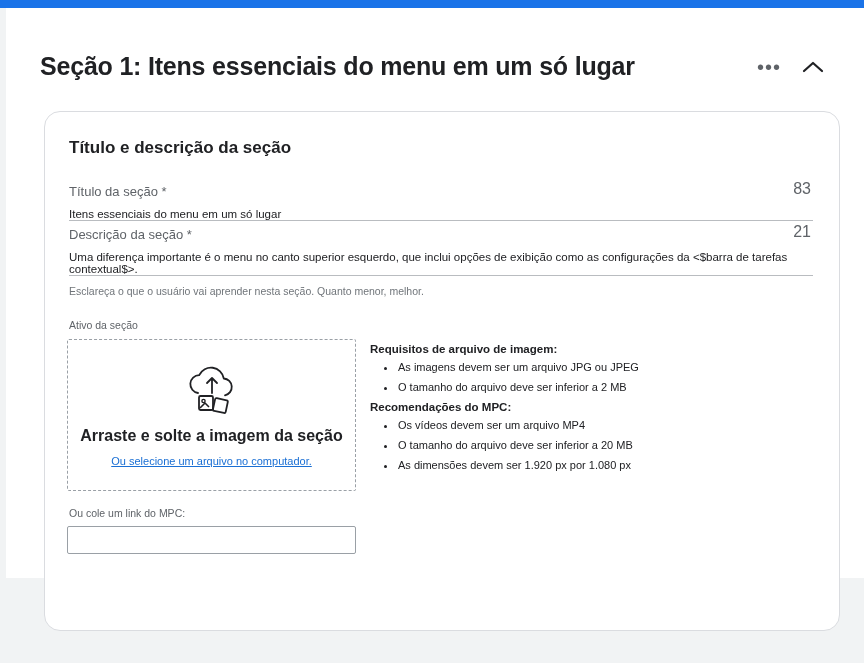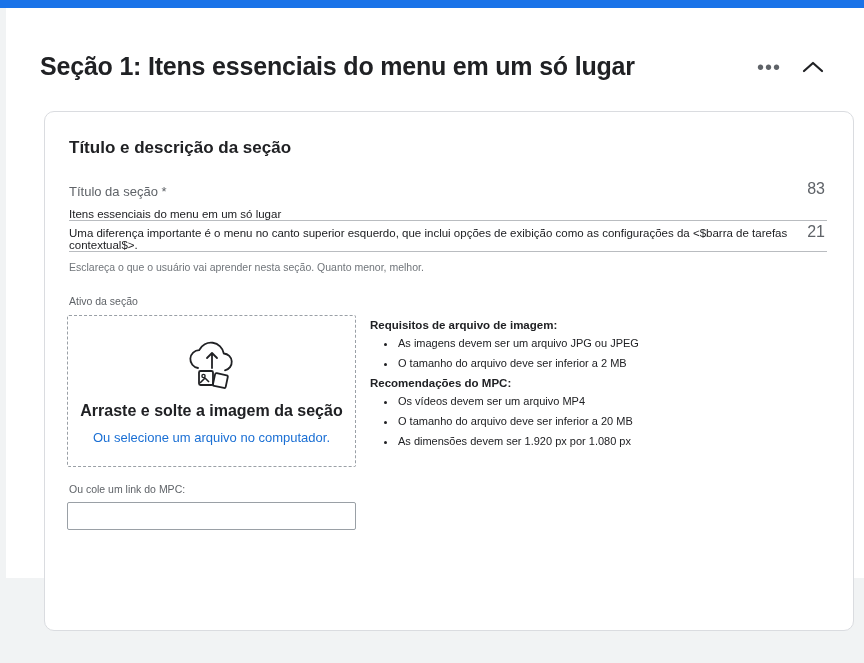--- a/index.html
+++ b/index.html
@@ -54,23 +54,23 @@
     color: #3c4043;
     cursor: pointer;
   }
   .dots {
     font-size: 20px;
     line-height: 10px;
     letter-spacing: 1px;
     color: #5f6368;
   }
   .card {
-    margin: 30px 10px 0 38px;
+    margin: 30px 24px 0 38px;
     border: 1px solid #dadce0;
-    border-radius: 10px;
+    border-radius: 16px;
     background: #fff;
     padding: 22px 26px 26px 22px;
     box-sizing: border-box;
     height: 520px;
   }
   .card-title {
     font-size: 17px;
     font-weight: bold;
     color: #202124;
     margin: 4px 0 26px 2px;
@@ -134,22 +134,23 @@
   .dropzone-icon {
     margin-bottom: 4px;
   }
   .dropzone-title {
     font-size: 16px;
     font-weight: bold;
     color: #202124;
     margin-bottom: 10px;
   }
   .dropzone-link {
-    font-size: 13px;
+    font-size: 11px;
     color: #1a6fd4;
+    text-decoration: underline;
     cursor: pointer;
   }
   .requirements {
     padding-top: 4px;
     flex: 1;
   }
   .req-heading {
     font-size: 11.5px;
     font-weight: bold;
     color: #202124;
@@ -223,20 +224,21 @@
     <div class="card-title">Título e descrição da seção</div>
 
     <div class="field">
       <div class="field-counter">83</div>
       <div class="field-label">Título da seção *</div>
       <div class="field-value">Itens essenciais do menu em um só lugar</div>
     </div>
 
     <div class="field">
       <div class="field-counter">21</div>
+      <div class="field-label">Descrição da seção *</div>
       <div class="field-value">Uma diferença importante é o menu no canto superior esquerdo, que inclui opções de exibição como as configurações da &lt;$barra de tarefas contextual$&gt;.</div>
       <div class="field-help">Esclareça o que o usuário vai aprender nesta seção. Quanto menor, melhor.</div>
     </div>
 
     <div class="asset-label">Ativo da seção</div>
 
     <div class="asset-row">
       <div class="dropzone">
         <div class="dropzone-icon">
           <svg width="62" height="56" viewBox="0 0 62 56" aria-hidden="true">

